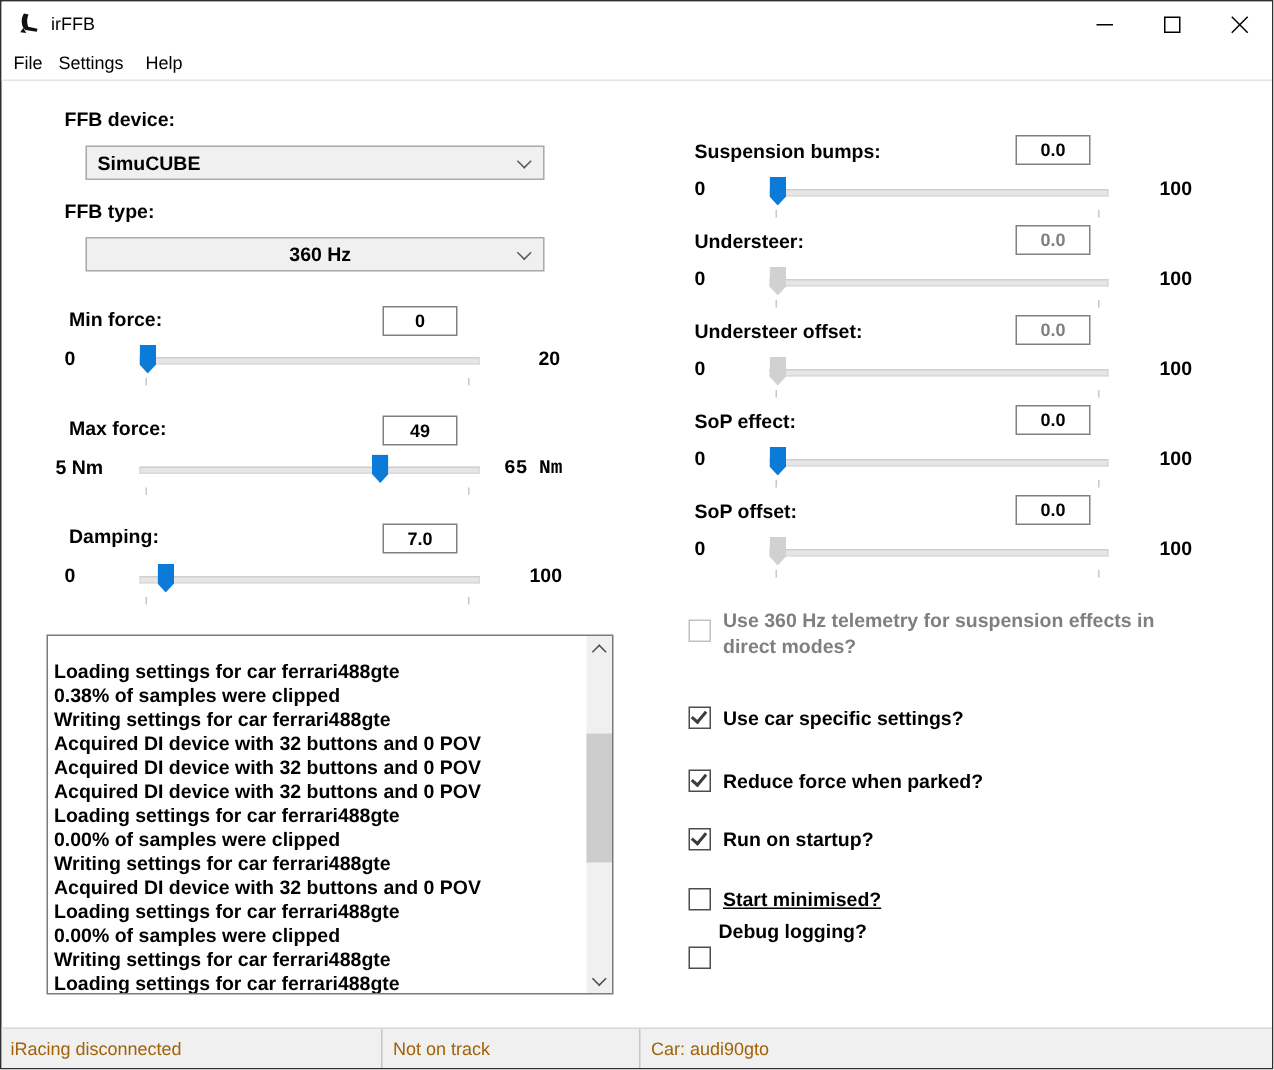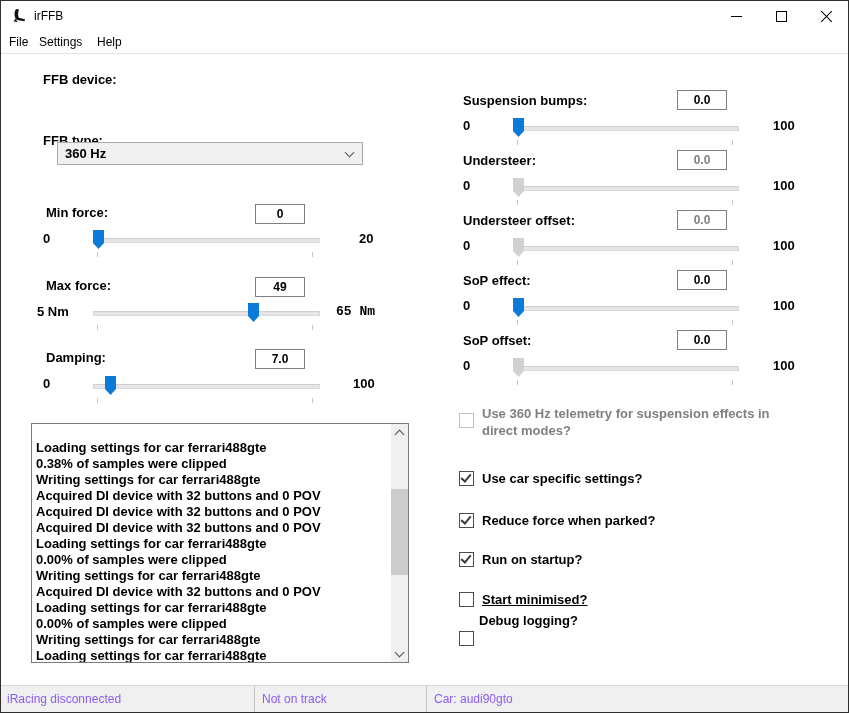--- a/index.html
+++ b/index.html
@@ -47,21 +47,21 @@
   .sb-thumb{position:absolute;left:0;top:65px;width:17px;height:86px;background:#cdcdcd;}
   
   .checkbox{position:absolute;width:13px;height:13px;border:1px solid #4d4d4d;background:#fff;}
   .checkbox.disabled{border-color:#c0c0c0;}
   .checkmark{position:absolute;left:3px;top:0px;width:4px;height:8px;border-right:2px solid #3c3c3c;
     border-bottom:2px solid #3c3c3c;transform:rotate(40deg);}
   .cb-label{position:absolute;font-weight:bold;white-space:nowrap;line-height:15px;}
   .cb-label-wrap{position:absolute;font-weight:bold;line-height:17px;width:314px;}
   
   .statusbar{position:absolute;left:0;right:0;bottom:0;height:26px;background:#f0f0f0;border-top:1px solid #d9d9d9;}
-  .sb-panel{position:absolute;top:6px;font-size:12px;color:#8b5cf6;white-space:nowrap;}
+  .sb-panel{position:absolute;top:6px;font-size:12px;color:#a16207;white-space:nowrap;}
   .sb-sep{position:absolute;top:0;bottom:0;width:1px;background:#c6c6c6;}
 </style>
 </head>
 <body>
 
 <div class="window">
 
   <div class="titlebar">
     <svg class="app-icon" viewBox="0 0 17 16">
       <path d="M5 1 C3.2 3.5 3 7.5 4.5 10.5 L6 12 L13.5 13.2 L14 11.2 L7.8 9.8 C6.8 7.3 6.9 4 8 1.6 Z" fill="#111"></path>
@@ -82,22 +82,26 @@
     </div>
   </div>
 
   <div class="menubar">
     <span class="menu-item" style="left:8px;">File</span>
     <span class="menu-item" style="left:38px;">Settings</span>
     <span class="menu-item" style="left:96px;">Help</span>
   </div>
 
   <div class="blabel" style="left:42px;top:71px;">FFB device:</div>
+  <div class="combo" style="top:96px;">
+    <span>SimuCUBE</span>
+    <span class="chev"></span>
+  </div>
   <div class="blabel" style="left:42px;top:132px;">FFB type:</div>
-  <div class="combo" style="top:141px;">
+  <div class="combo" style="top:157px;text-align:center;">
     <span>360 Hz</span>
     <span class="chev"></span>
   </div>
 
   <div class="blabel" style="left:45px;top:204px;">Min force:</div>
   <div class="valbox" style="left:254px;top:203px;">0</div>
   <div class="minmax" style="left:42px;top:230px;">0</div>
   <div class="minmax" style="left:358px;top:230px;">20</div>
   <div class="track" style="left:92px;top:237px;width:225px;"></div>
   <div class="thumb blue" style="left:92px;top:229px;"></div>

